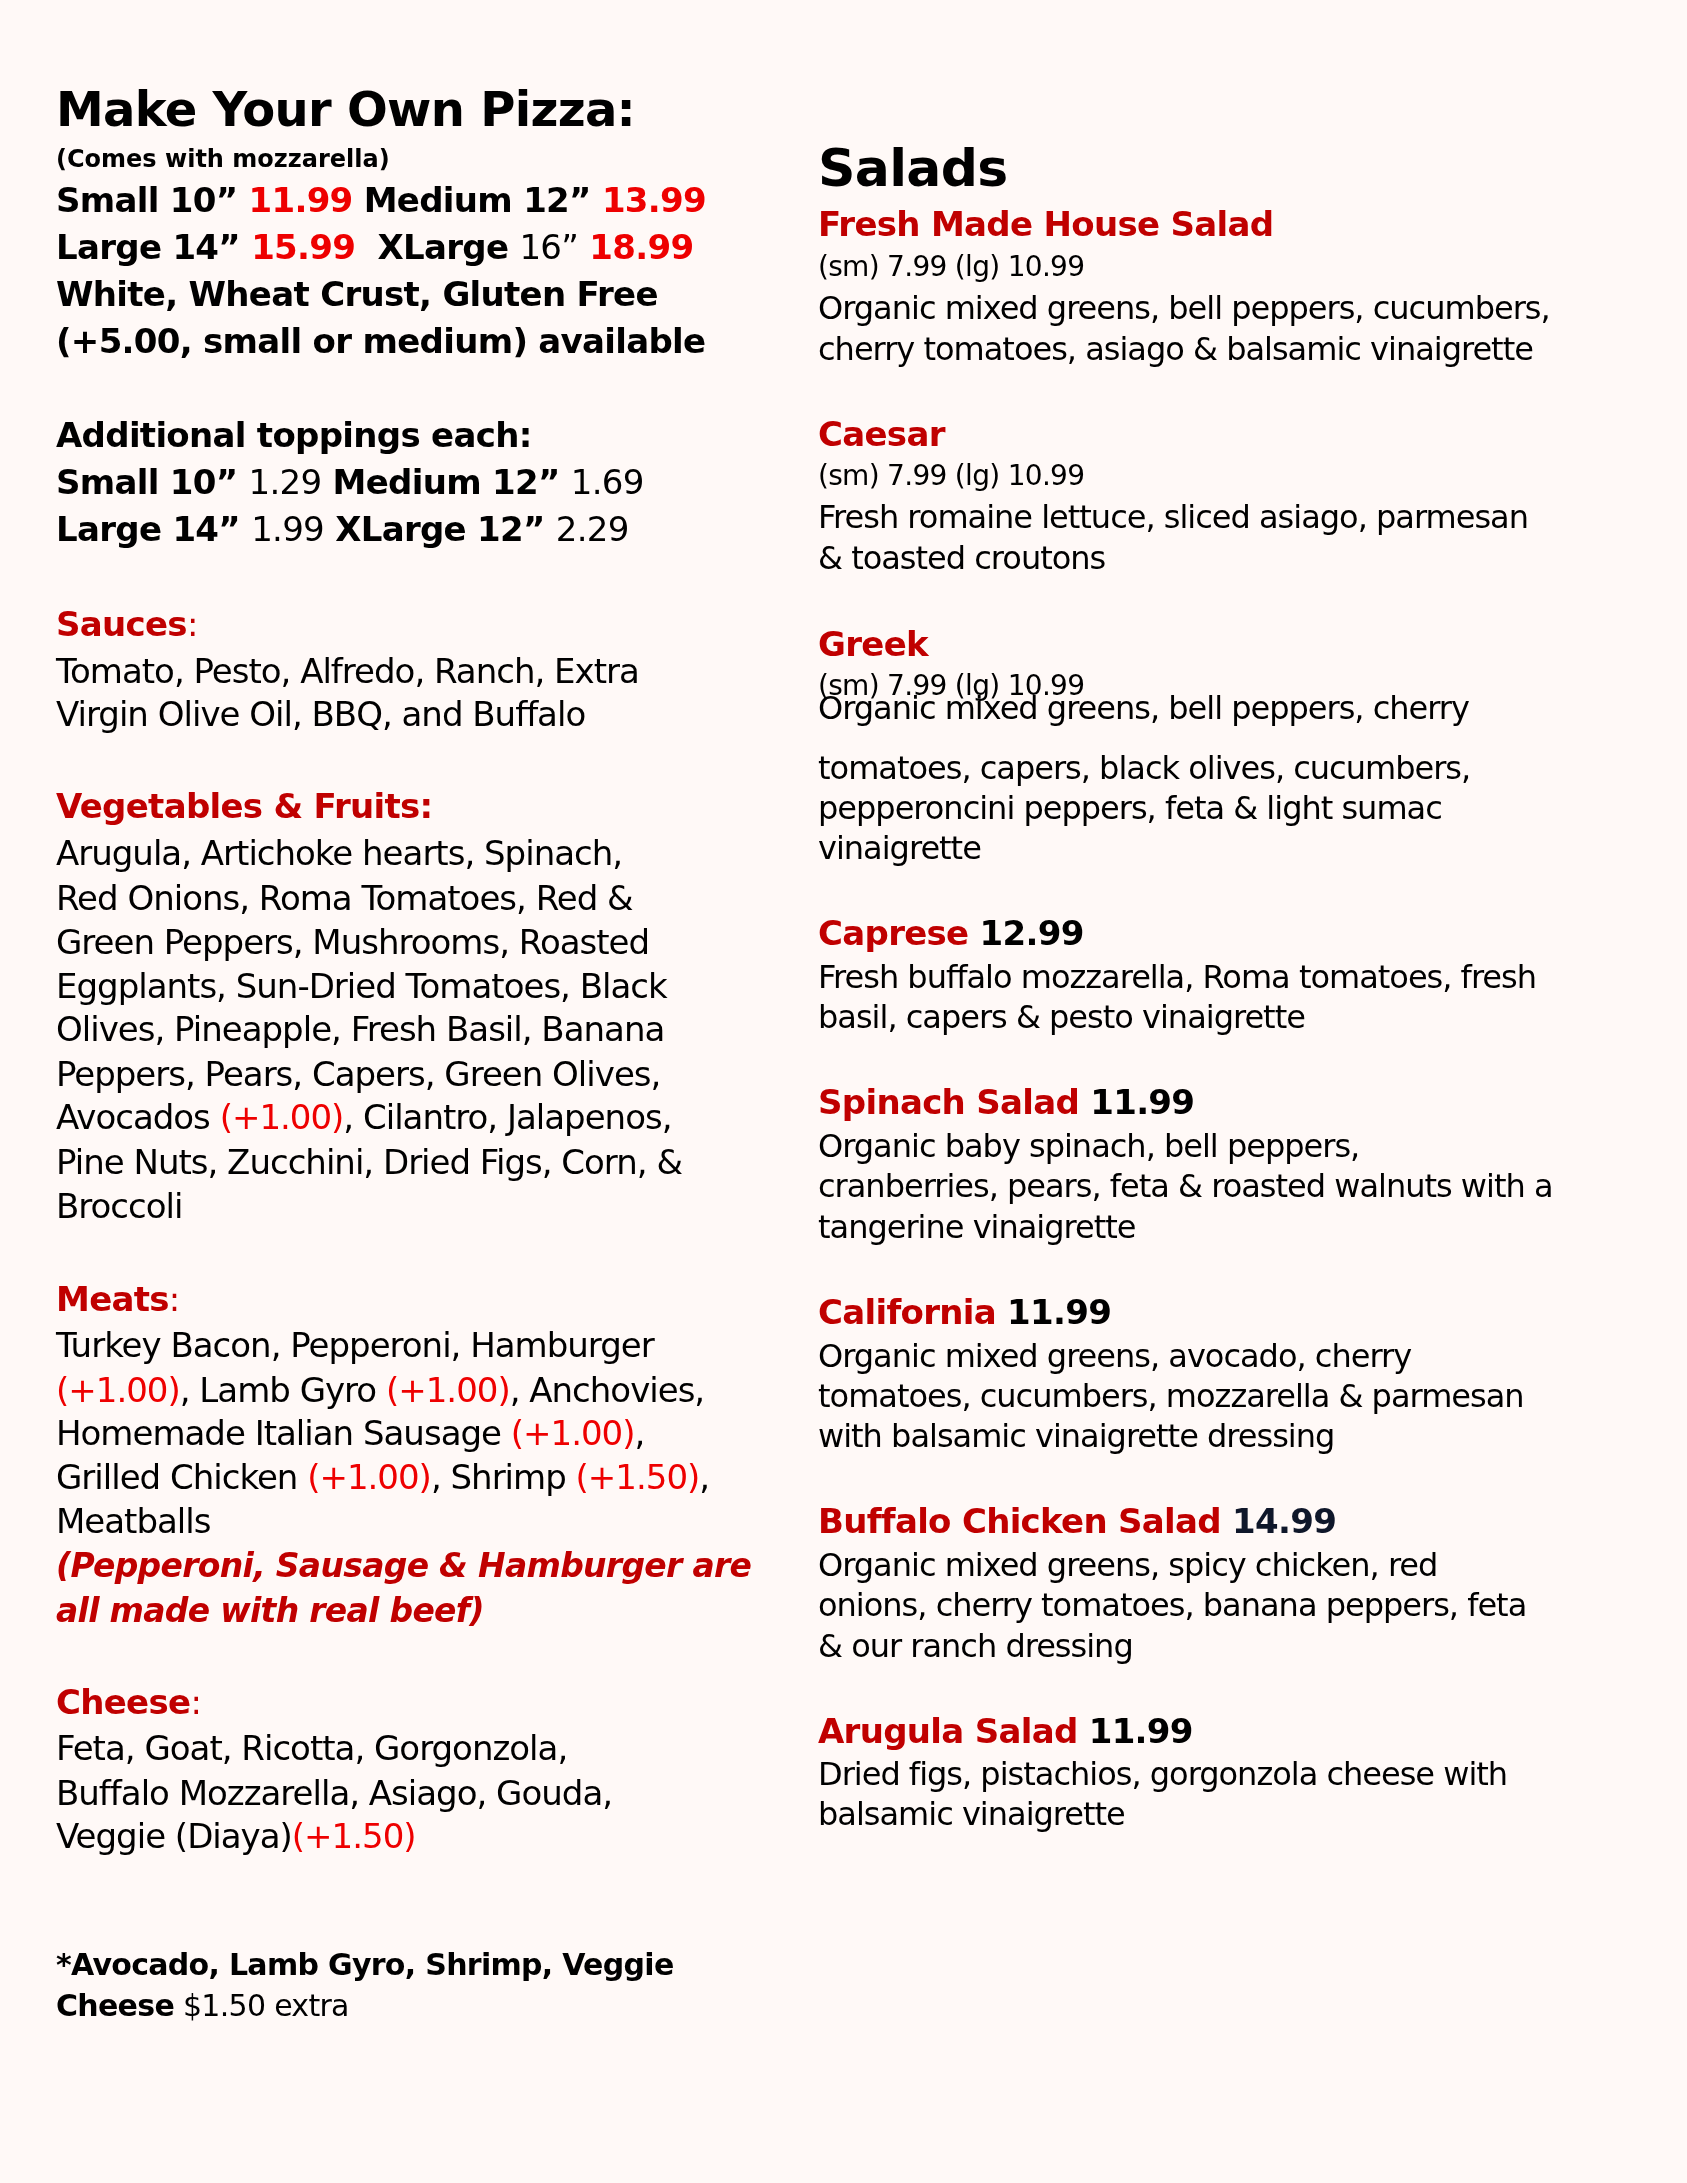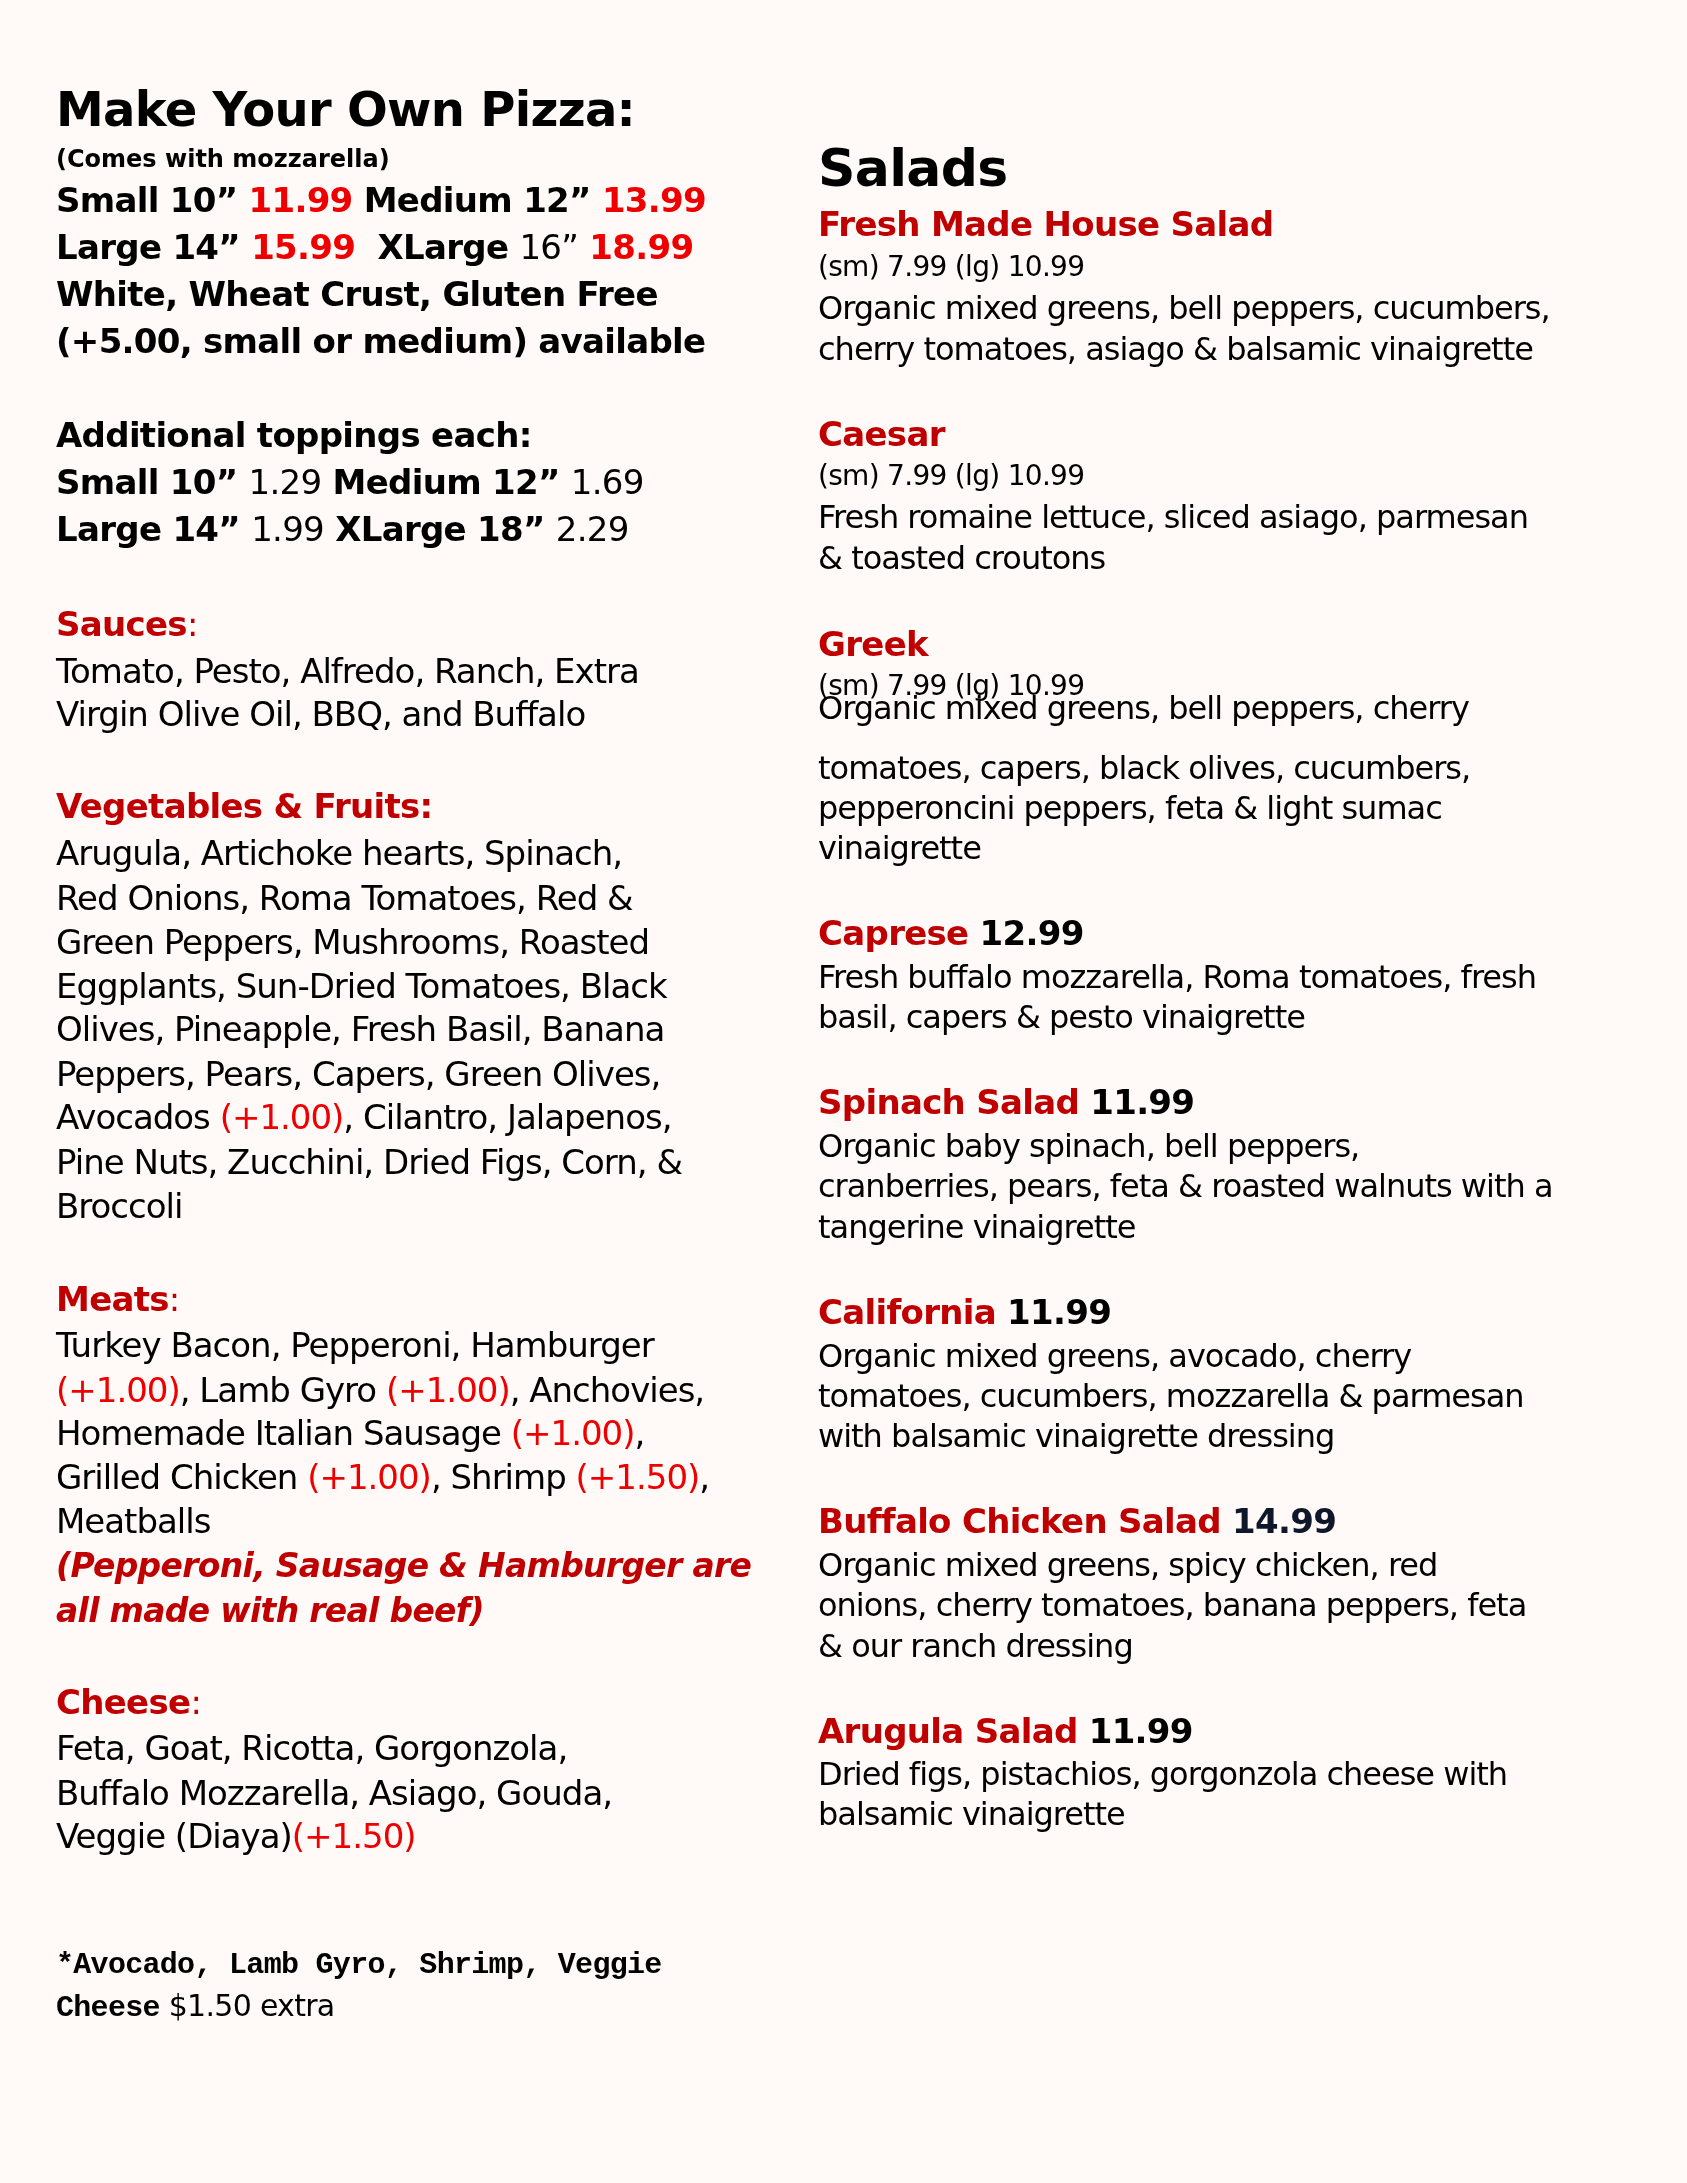--- a/index.html
+++ b/index.html
@@ -21,21 +21,21 @@
   .title { font-size: 48px; font-weight: bold; letter-spacing: -0.7px; }
   .salads-title { font-size: 52px; font-weight: bold; letter-spacing: -0.7px; }
   .note-sm { font-size: 24px; font-weight: bold; }
   .price-line { font-size: 34px; font-weight: bold; letter-spacing: -0.7px; }
   .body-l { font-size: 34px; font-weight: normal; letter-spacing: -1px; }
   .body-r { font-size: 32px; font-weight: normal; letter-spacing: -1px; }
   .head-red { font-size: 34px; font-weight: bold; color: #C00000; letter-spacing: -0.7px; }
   .sub-price { font-size: 28px; font-weight: normal; letter-spacing: -0.7px; }
   .red-bright { color: #EE0000; }
   .thin { font-weight: normal; }
-  .bold { font-weight: bold; font-family: Liberation Mono, monospace; }
+  .bold { font-weight: bold; }
   .ital-red { font-size: 33px; font-weight: bold; font-style: italic; color: #C00000; letter-spacing: -0.7px; }
   .foot { font-size: 30px; letter-spacing: -0.7px; }
 </style>
 </head>
 <body>
 
 <div>
   <div class="ln l title" style="top:85px">Make Your Own Pizza:</div>
   <div class="ln l note-sm" style="top:147px">(Comes with mozzarella)</div>
 
@@ -58,21 +58,21 @@
   <div class="ln l price-line" style="top:418px">Additional toppings each:</div>
   <div class="ln l price-line" style="top:465px">
     <span>Small 10”</span>
     <span class="thin">1.29</span>
     <span>Medium 12”</span>
     <span class="thin">1.69</span>
   </div>
   <div class="ln l price-line" style="top:512px">
     <span>Large 14”</span>
     <span class="thin">1.99</span>
-    <span>XLarge 18”</span>
+    <span>XLarge 12”</span>
     <span class="thin">2.29</span>
   </div>
 </div>
 
 <div>
   <div class="ln l head-red" style="top:607px">
     <span>Sauces</span><span class="thin">:</span>
   </div>
   <div class="ln l body-l" style="top:654px">Tomato, Pesto, Alfredo, Ranch, Extra</div>
   <div class="ln l body-l" style="top:697px">Virgin Olive Oil, BBQ, and Buffalo</div>

